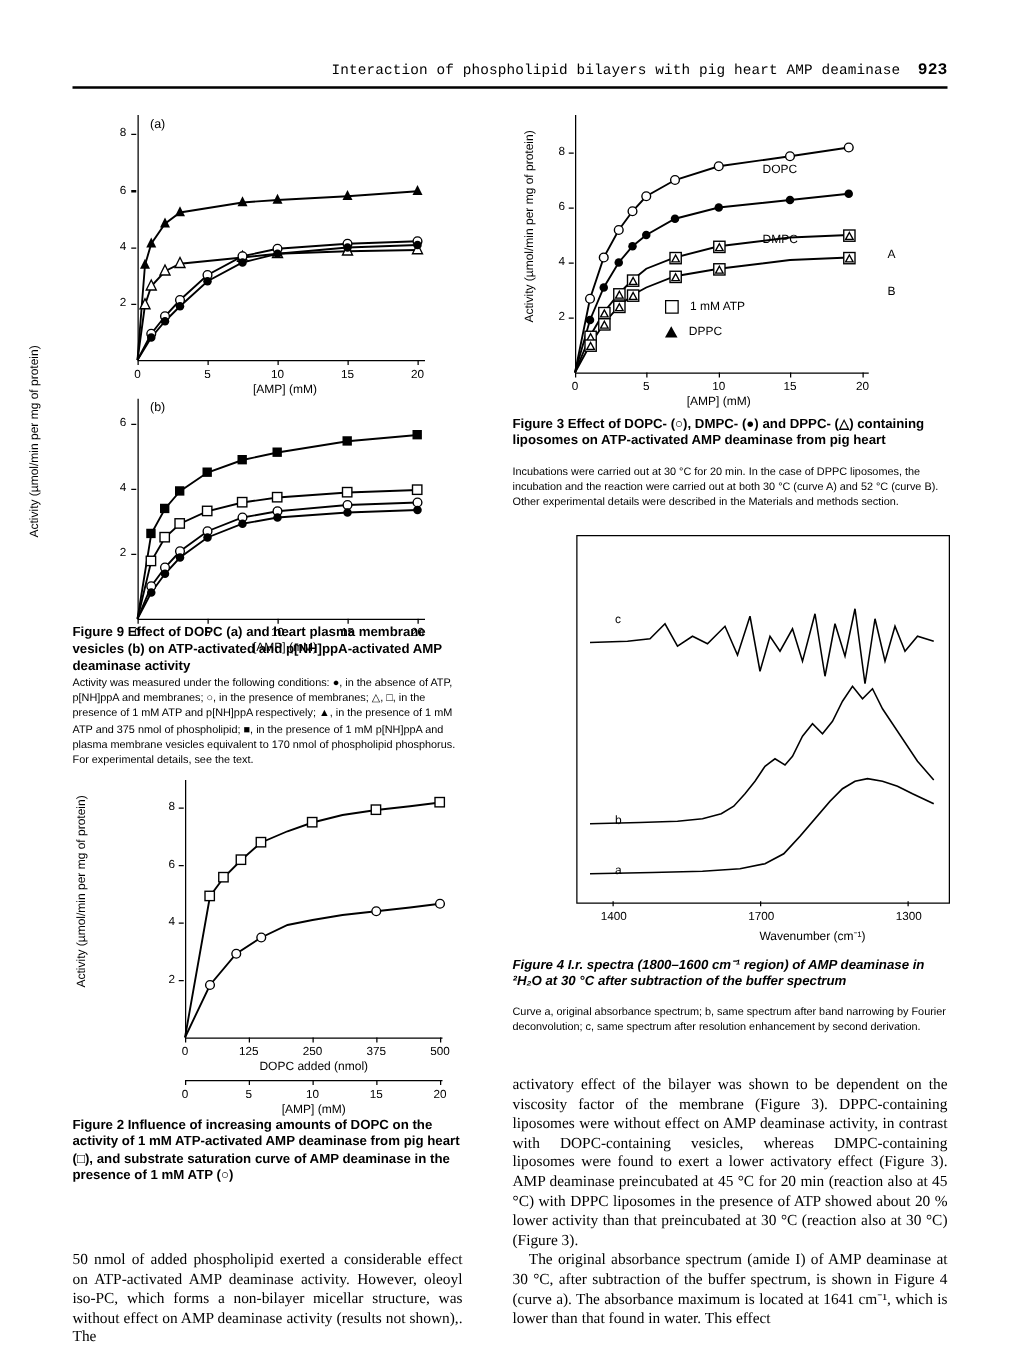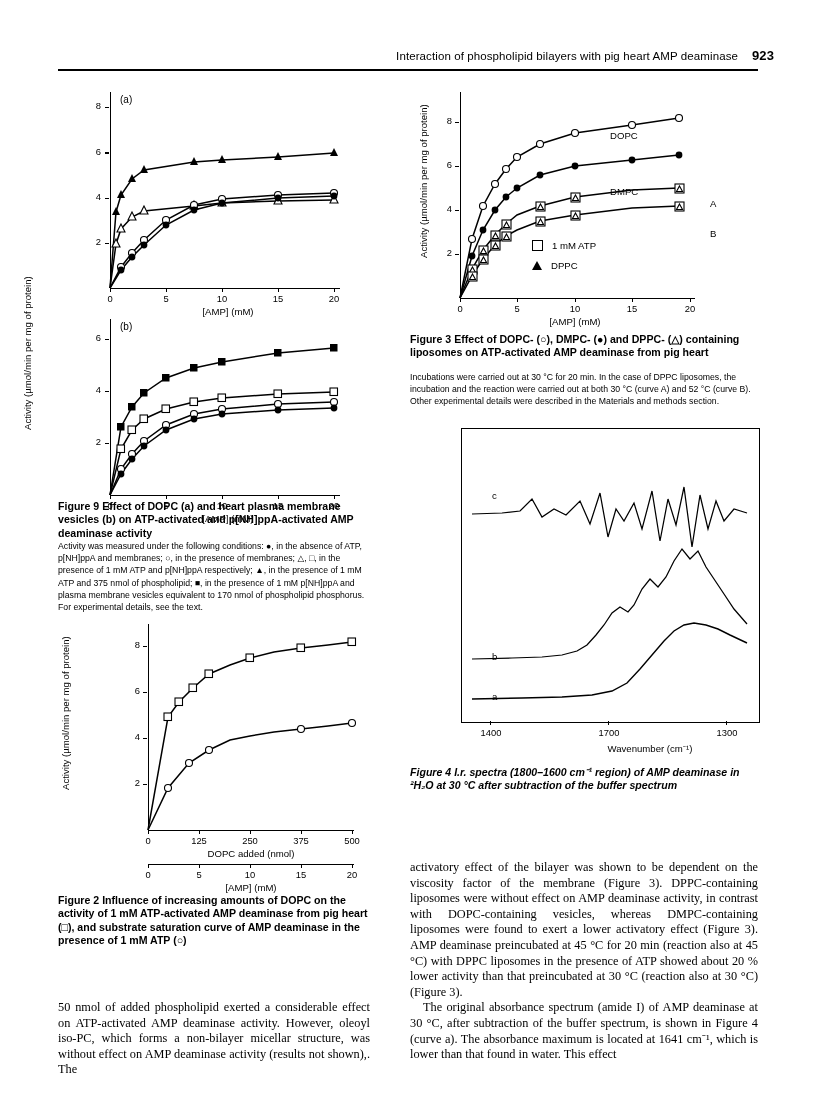--- a/index.html
+++ b/index.html
@@ -5,22 +5,22 @@
   html,body{margin:0;padding:0;}
   body{
     width:816px;height:1093px;background:#fff;
     font-family:"Liberation Serif", serif;
     color:#000;position:relative;overflow:hidden;
   }
   .page{position:absolute;left:0;top:0;width:816px;height:1093px;}
 
   
   .runhead{
-    position:absolute;left:74px;top:48px;width:700px;
-    font-family:Liberation Sans, sans-serif;
+    position:absolute;left:58px;top:48px;width:700px;
+    font-family:Liberation Mono, monospace;
     font-size:11.5px;text-align:right;letter-spacing:.1px;
   }
   .runhead .pageno{font-weight:bold;font-size:13px;margin-left:14px;}
   .rule{
     position:absolute;left:58px;top:69px;width:700px;height:2px;background:#000;
   }
 
   
   .figcap{
     font-family:"Liberation Sans", sans-serif;
@@ -447,19 +447,20 @@
 
   <div class="tick-v" style="position:absolute;left:490px;top:721px;"></div>
   <div class="tick-v" style="position:absolute;left:608px;top:721px;"></div>
   <div class="tick-v" style="position:absolute;left:726px;top:721px;"></div>
   <div class="tlabel" style="left:468px;top:727px;width:46px;">1400</div>
   <div class="tlabel" style="left:586px;top:727px;width:46px;">1700</div>
   <div class="tlabel" style="left:704px;top:727px;width:46px;">1300</div>
   <div class="axtitle" style="left:580px;top:742px;width:140px;">Wavenumber (cm⁻¹)</div>
 
   <div class="figcap" style="position:absolute;left:410px;top:766px;width:348px;font-style:italic;">Figure 4    I.r. spectra (1800–1600 cm⁻¹ region) of AMP deaminase in ²H₂O at 30 °C after subtraction of the buffer spectrum</div>
+  <div class="figbody" style="position:absolute;left:410px;top:803px;width:348px;">Curve a, original absorbance spectrum; b, same spectrum after band narrowing by Fourier deconvolution; c, same spectrum after resolution enhancement by second derivation.</div>
 
   <div class="bodytext" style="position:absolute;left:410px;top:860px;width:348px;">
     <p>activatory effect of the bilayer was shown to be dependent on the viscosity factor of the membrane (Figure 3). DPPC-containing liposomes were without effect on AMP deaminase activity, in contrast with DOPC-containing vesicles, whereas DMPC-containing liposomes were found to exert a lower activatory effect (Figure 3). AMP deaminase preincubated at 45 °C for 20 min (reaction also at 45 °C) with DPPC liposomes in the presence of ATP showed about 20 % lower activity than that preincubated at 30 °C (reaction also at 30 °C) (Figure 3).</p>
     <p class="indent">The original absorbance spectrum (amide I) of AMP deaminase at 30 °C, after subtraction of the buffer spectrum, is shown in Figure 4 (curve a). The absorbance maximum is located at 1641 cm⁻¹, which is lower than that found in water. This effect</p>
   </div>
 
 </div>
 
 </body></html>

